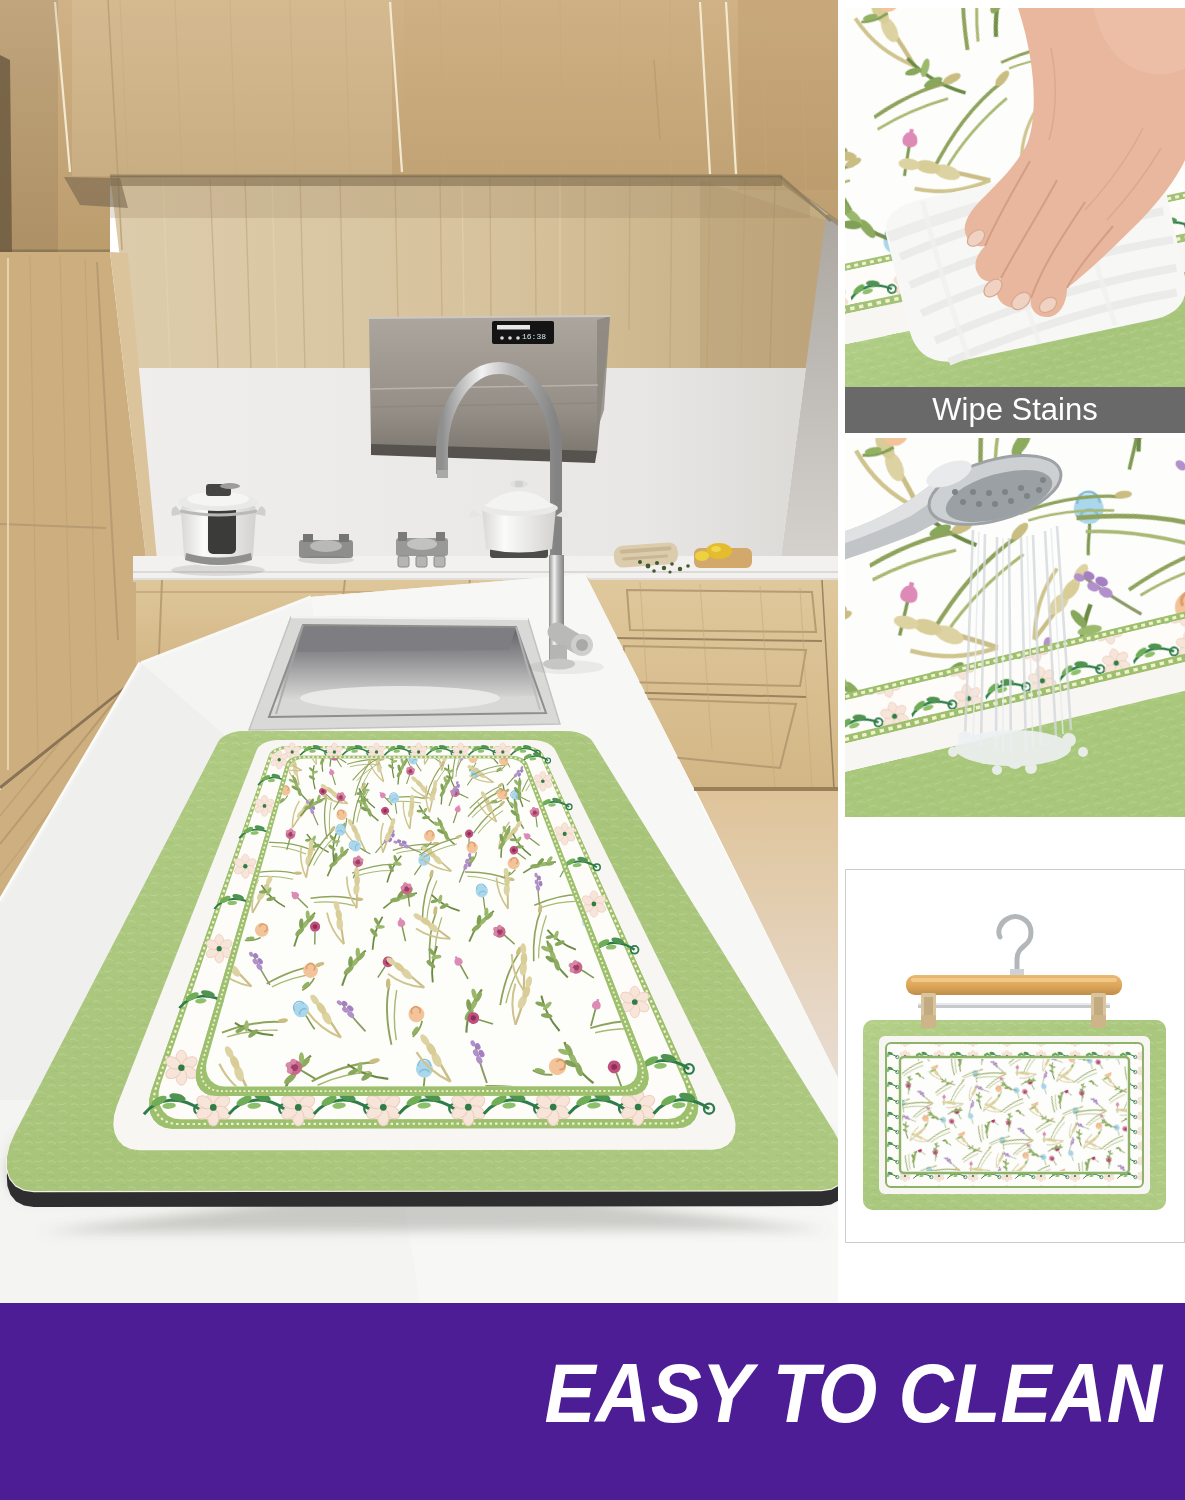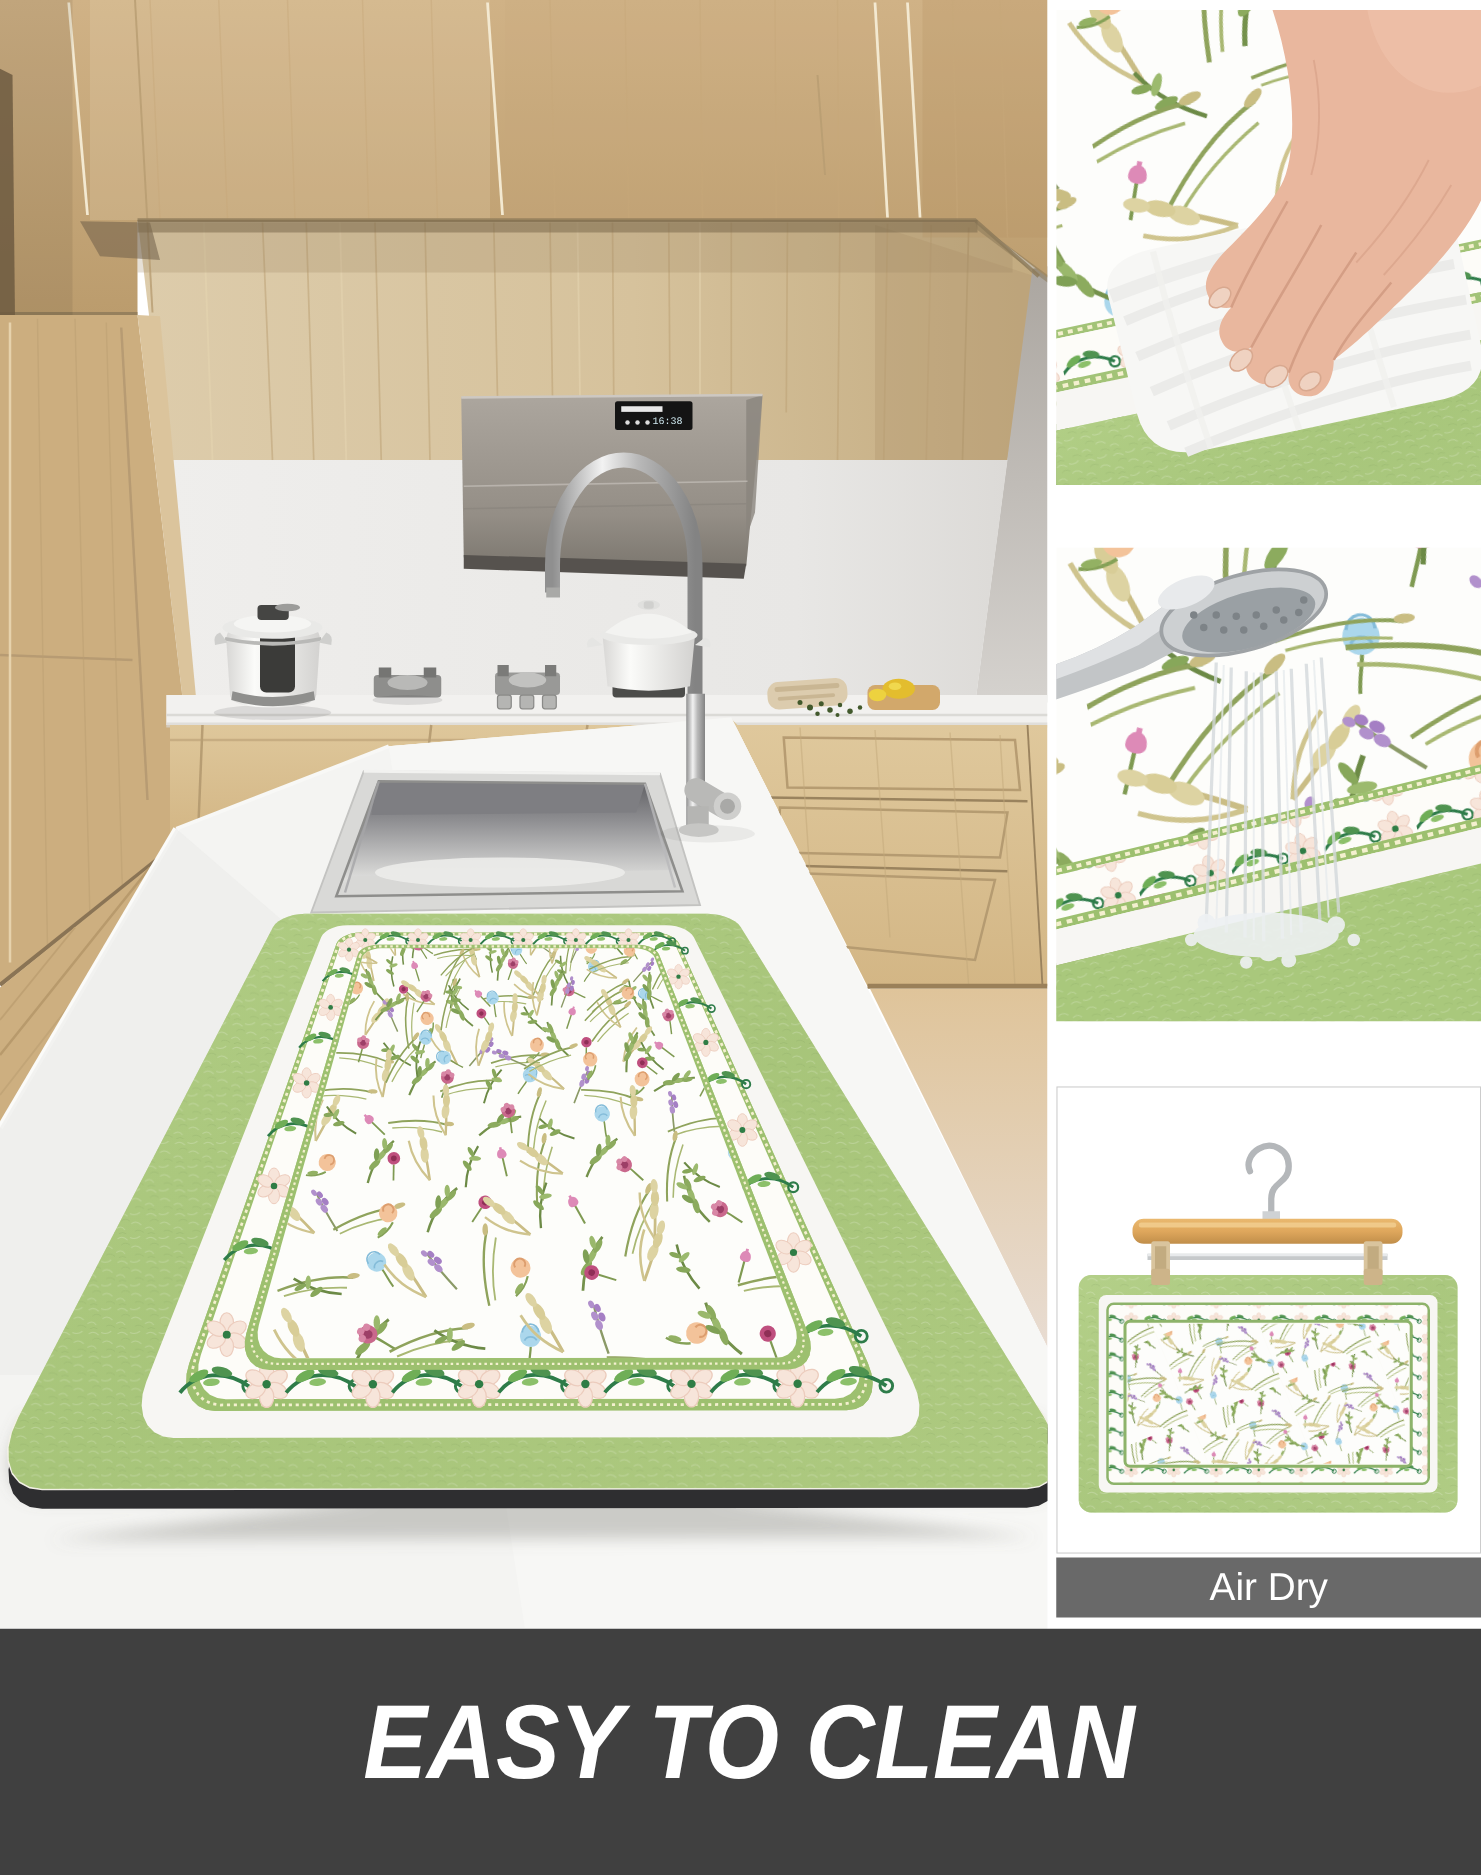--- a/index.html
+++ b/index.html
@@ -1,19 +1,19 @@
 <!DOCTYPE html>
 <html><head><meta charset="utf-8">
 <style>
 html,body{margin:0;padding:0;background:#ffffff;font-family:"Liberation Sans",sans-serif;}
 .page{position:relative;width:1185px;height:1500px;background:#ffffff;overflow:hidden;}
 .cap{position:absolute;left:845px;width:340px;height:46px;background:#696969;color:#ffffff;
  font-size:31px;text-align:center;line-height:46px;}
-.banner{position:absolute;left:0;top:1303px;width:1185px;height:197px;background:#404040;color:#ffffff;
- display:flex;align-items:center;justify-content:center;}
+.banner{position:absolute;left:0;top:1303px;width:1185px;height:197px;background:#4c1d95;color:#ffffff;
+ display:flex;align-items:center;justify-content:flex-end;}
 .banner span{font-size:84px;font-weight:bold;font-style:italic;letter-spacing:0px;transform:translateY(-8px) translateX(7px) scaleX(0.91);}
 </style></head>
 <body>
 <div class="page">
 
 <svg width="0" height="0" style="position:absolute">
 <defs>
 <filter id="soft" x="-20%" y="-20%" width="140%" height="140%">
           <feGaussianBlur stdDeviation="6"></feGaussianBlur>
         </filter>
@@ -742,20 +742,21 @@
 
 <g fill="#efd2c1" stroke="#d8a88f" stroke-width="1.2">
  <ellipse cx="131" cy="230" rx="6.5" ry="10" transform="rotate(48 131 230)"></ellipse>
  <ellipse cx="148" cy="280" rx="7" ry="10.5" transform="rotate(46 148 280)"></ellipse>
  <ellipse cx="176" cy="293" rx="7" ry="10.5" transform="rotate(50 176 293)"></ellipse>
  <ellipse cx="203" cy="297" rx="6.5" ry="9.5" transform="rotate(55 203 297)"></ellipse>
 </g>
 </g>
 </svg>
 
+<div class="cap" style="top:387px">Wipe Stains</div>
 
 <svg width="340" height="379" viewBox="0 0 340 379" style="position:absolute;left:845px;top:438px">
 <rect width="340" height="379" fill="url(#fieldpat2)"></rect>
 
 <g transform="rotate(-13.5 13 323)">
  <rect x="-40" y="254" width="460" height="7" fill="#9dc06f"></rect>
  <line x1="-40" y1="257.5" x2="420" y2="257.5" stroke="#f4f0cf" stroke-width="3" stroke-dasharray="4,4"></line>
  <rect x="-40" y="261" width="460" height="34" fill="url(#vinepat)"></rect>
  <rect x="-40" y="295" width="460" height="8" fill="#9dc06f"></rect>
  <line x1="-40" y1="299" x2="420" y2="299" stroke="#f4f0cf" stroke-width="3.4" stroke-dasharray="4.5,4.5"></line>
@@ -845,18 +846,17 @@
  <rect x="41" y="174" width="257" height="144" rx="5" fill="url(#vinepat3)"></rect>
  <rect x="41" y="174" width="257" height="144" rx="5" fill="none" stroke="#8db36a" stroke-width="2"></rect>
  <rect x="55" y="188" width="229" height="116" rx="4" fill="#fcfbf4" stroke="#8db36a" stroke-width="2.4"></rect>
  <rect x="57" y="190" width="225" height="112" rx="3" fill="url(#fieldpat3)"></rect>
 </g>
 
 <rect x="76" y="146" width="15" height="13" rx="2" fill="#cdb489"></rect>
 <rect x="246" y="146" width="15" height="13" rx="2" fill="#cdb489"></rect>
 </svg>
 
-<div class="cap" style="top:1246px;height:48px;line-height:48px">Air Dry</div>
 
 <div class="banner">
       <span>EASY TO CLEAN</span>
     </div>
 </div>
 
 </body></html>

